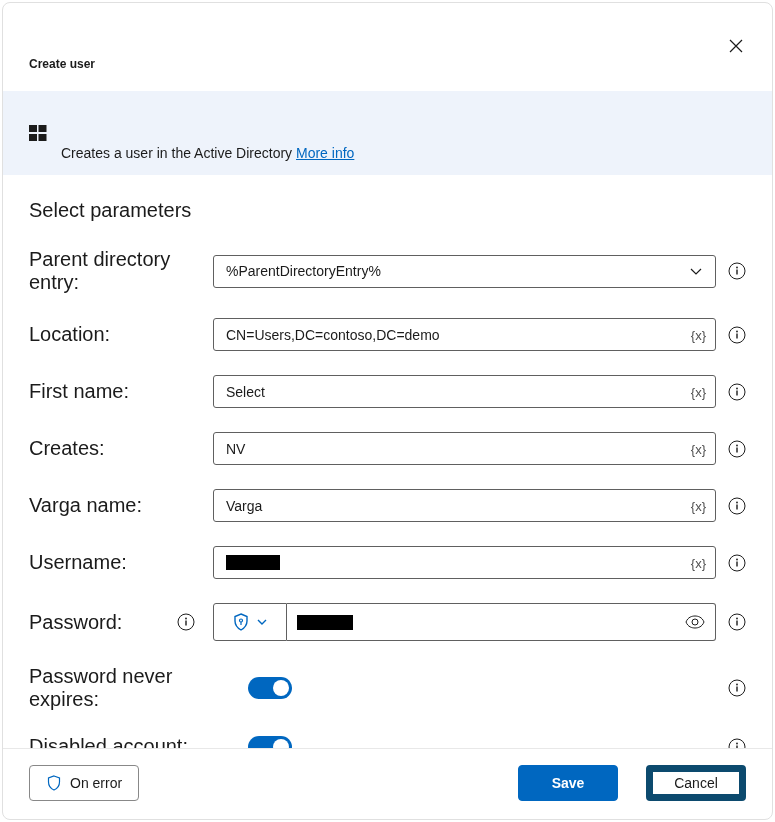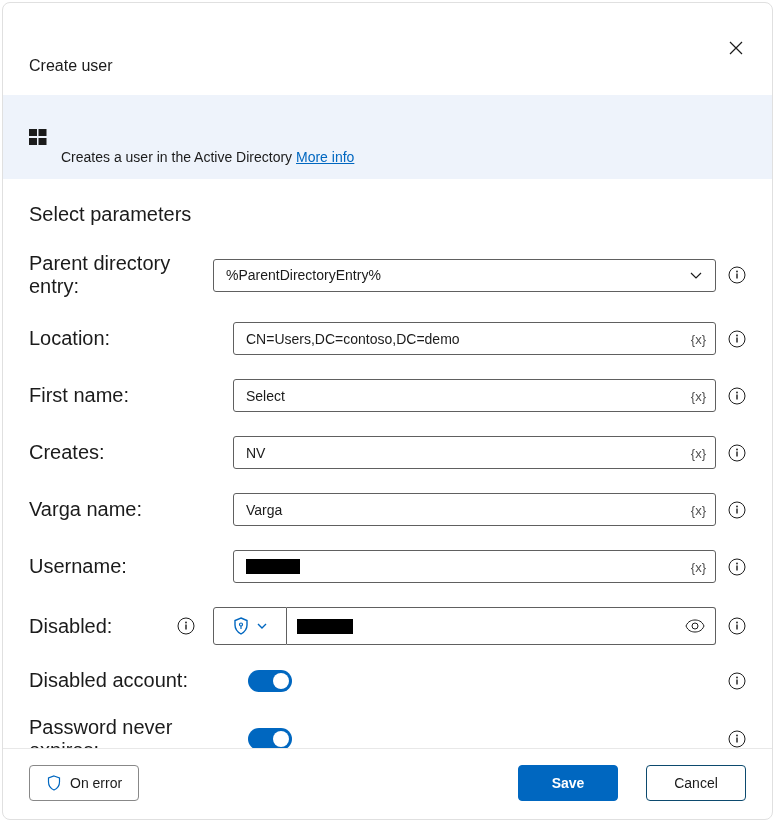--- a/index.html
+++ b/index.html
@@ -25,22 +25,22 @@
       flex-direction: column;
       overflow: hidden;
     }
     .header {
       display: flex;
       justify-content: space-between;
       align-items: center;
       padding: 18px 26px 8px 26px;
     }
     .header-title {
-      font-size: 16px;
-      font-weight: 400;
+      font-size: 12px;
+      font-weight: 700;
       color: #1b1b1b;
       margin-top: 36px;
     }
     .close-btn {
       cursor: pointer;
       width: 20px;
       height: 20px;
       display: flex;
       align-items: center;
       justify-content: center;
@@ -113,21 +113,20 @@
       padding: 0 12px;
       font-size: 14px;
       color: #1b1b1b;
       background: #fff;
       display: flex;
       align-items: center;
       justify-content: space-between;
     }
     .text-input {
       padding-right: 36px;
-      margin-left: 20px;
     }
     .var-badge {
       position: absolute;
       right: 10px;
       top: 50%;
       transform: translateY(-50%);
       font-size: 13px;
       color: #505050;
       font-family: 'Segoe UI', sans-serif;
       pointer-events: none;
@@ -226,21 +225,21 @@
       background: #fff;
       color: #1b1b1b;
     }
     .btn-primary {
       background: #0067c0;
       color: #fff;
       border: 1px solid #0067c0;
       font-weight: 600;
     }
     .btn-secondary {
-      border: 1px solid #0c4a6e;
+      border: 7px solid #0c4a6e;
       background: #fff;
       color: #1b1b1b;
     }
     svg { display: block; }
   </style>
 </head>
 <body>
 
 <div class="dialog">
 
@@ -367,21 +366,21 @@
         <svg width="18" height="18" viewBox="0 0 18 18">
             <circle cx="9" cy="9" r="8" stroke="#1b1b1b" stroke-width="1" fill="none"></circle>
             <circle cx="9" cy="5.5" r="0.9" fill="#1b1b1b"></circle>
             <rect x="8.3" y="7.5" width="1.4" height="5" fill="#1b1b1b"></rect>
           </svg>
       </div>
     </div>
 
     <div class="form-row">
       <div class="label-with-info">
-        <span class="form-label" style="width:auto">Disabled:</span>
+        <span class="form-label" style="width:auto">Password:</span>
         <div class="info-icon">
           <svg width="18" height="18" viewBox="0 0 18 18">
               <circle cx="9" cy="9" r="8" stroke="#1b1b1b" stroke-width="1" fill="none"></circle>
               <circle cx="9" cy="5.5" r="0.9" fill="#1b1b1b"></circle>
               <rect x="8.3" y="7.5" width="1.4" height="5" fill="#1b1b1b"></rect>
             </svg>
         </div>
       </div>
       <div class="password-group">
         <div class="password-type">
@@ -407,38 +406,38 @@
       <div class="info-icon">
         <svg width="18" height="18" viewBox="0 0 18 18">
             <circle cx="9" cy="9" r="8" stroke="#1b1b1b" stroke-width="1" fill="none"></circle>
             <circle cx="9" cy="5.5" r="0.9" fill="#1b1b1b"></circle>
             <rect x="8.3" y="7.5" width="1.4" height="5" fill="#1b1b1b"></rect>
           </svg>
       </div>
     </div>
 
     <div class="form-row toggle-row">
-      <div class="form-label">Disabled account:</div>
+      <div class="form-label">Password never expires:</div>
       <div class="input-wrap">
         <div class="toggle">
           <div class="toggle-knob"></div>
         </div>
         <div class="spacer-flex"></div>
       </div>
       <div class="info-icon">
         <svg width="18" height="18" viewBox="0 0 18 18">
             <circle cx="9" cy="9" r="8" stroke="#1b1b1b" stroke-width="1" fill="none"></circle>
             <circle cx="9" cy="5.5" r="0.9" fill="#1b1b1b"></circle>
             <rect x="8.3" y="7.5" width="1.4" height="5" fill="#1b1b1b"></rect>
           </svg>
       </div>
     </div>
 
     <div class="form-row toggle-row">
-      <div class="form-label">Password never expires:</div>
+      <div class="form-label">Disabled account:</div>
       <div class="input-wrap">
         <div class="toggle">
           <div class="toggle-knob"></div>
         </div>
         <div class="spacer-flex"></div>
       </div>
       <div class="info-icon">
         <svg width="18" height="18" viewBox="0 0 18 18">
             <circle cx="9" cy="9" r="8" stroke="#1b1b1b" stroke-width="1" fill="none"></circle>
             <circle cx="9" cy="5.5" r="0.9" fill="#1b1b1b"></circle>

